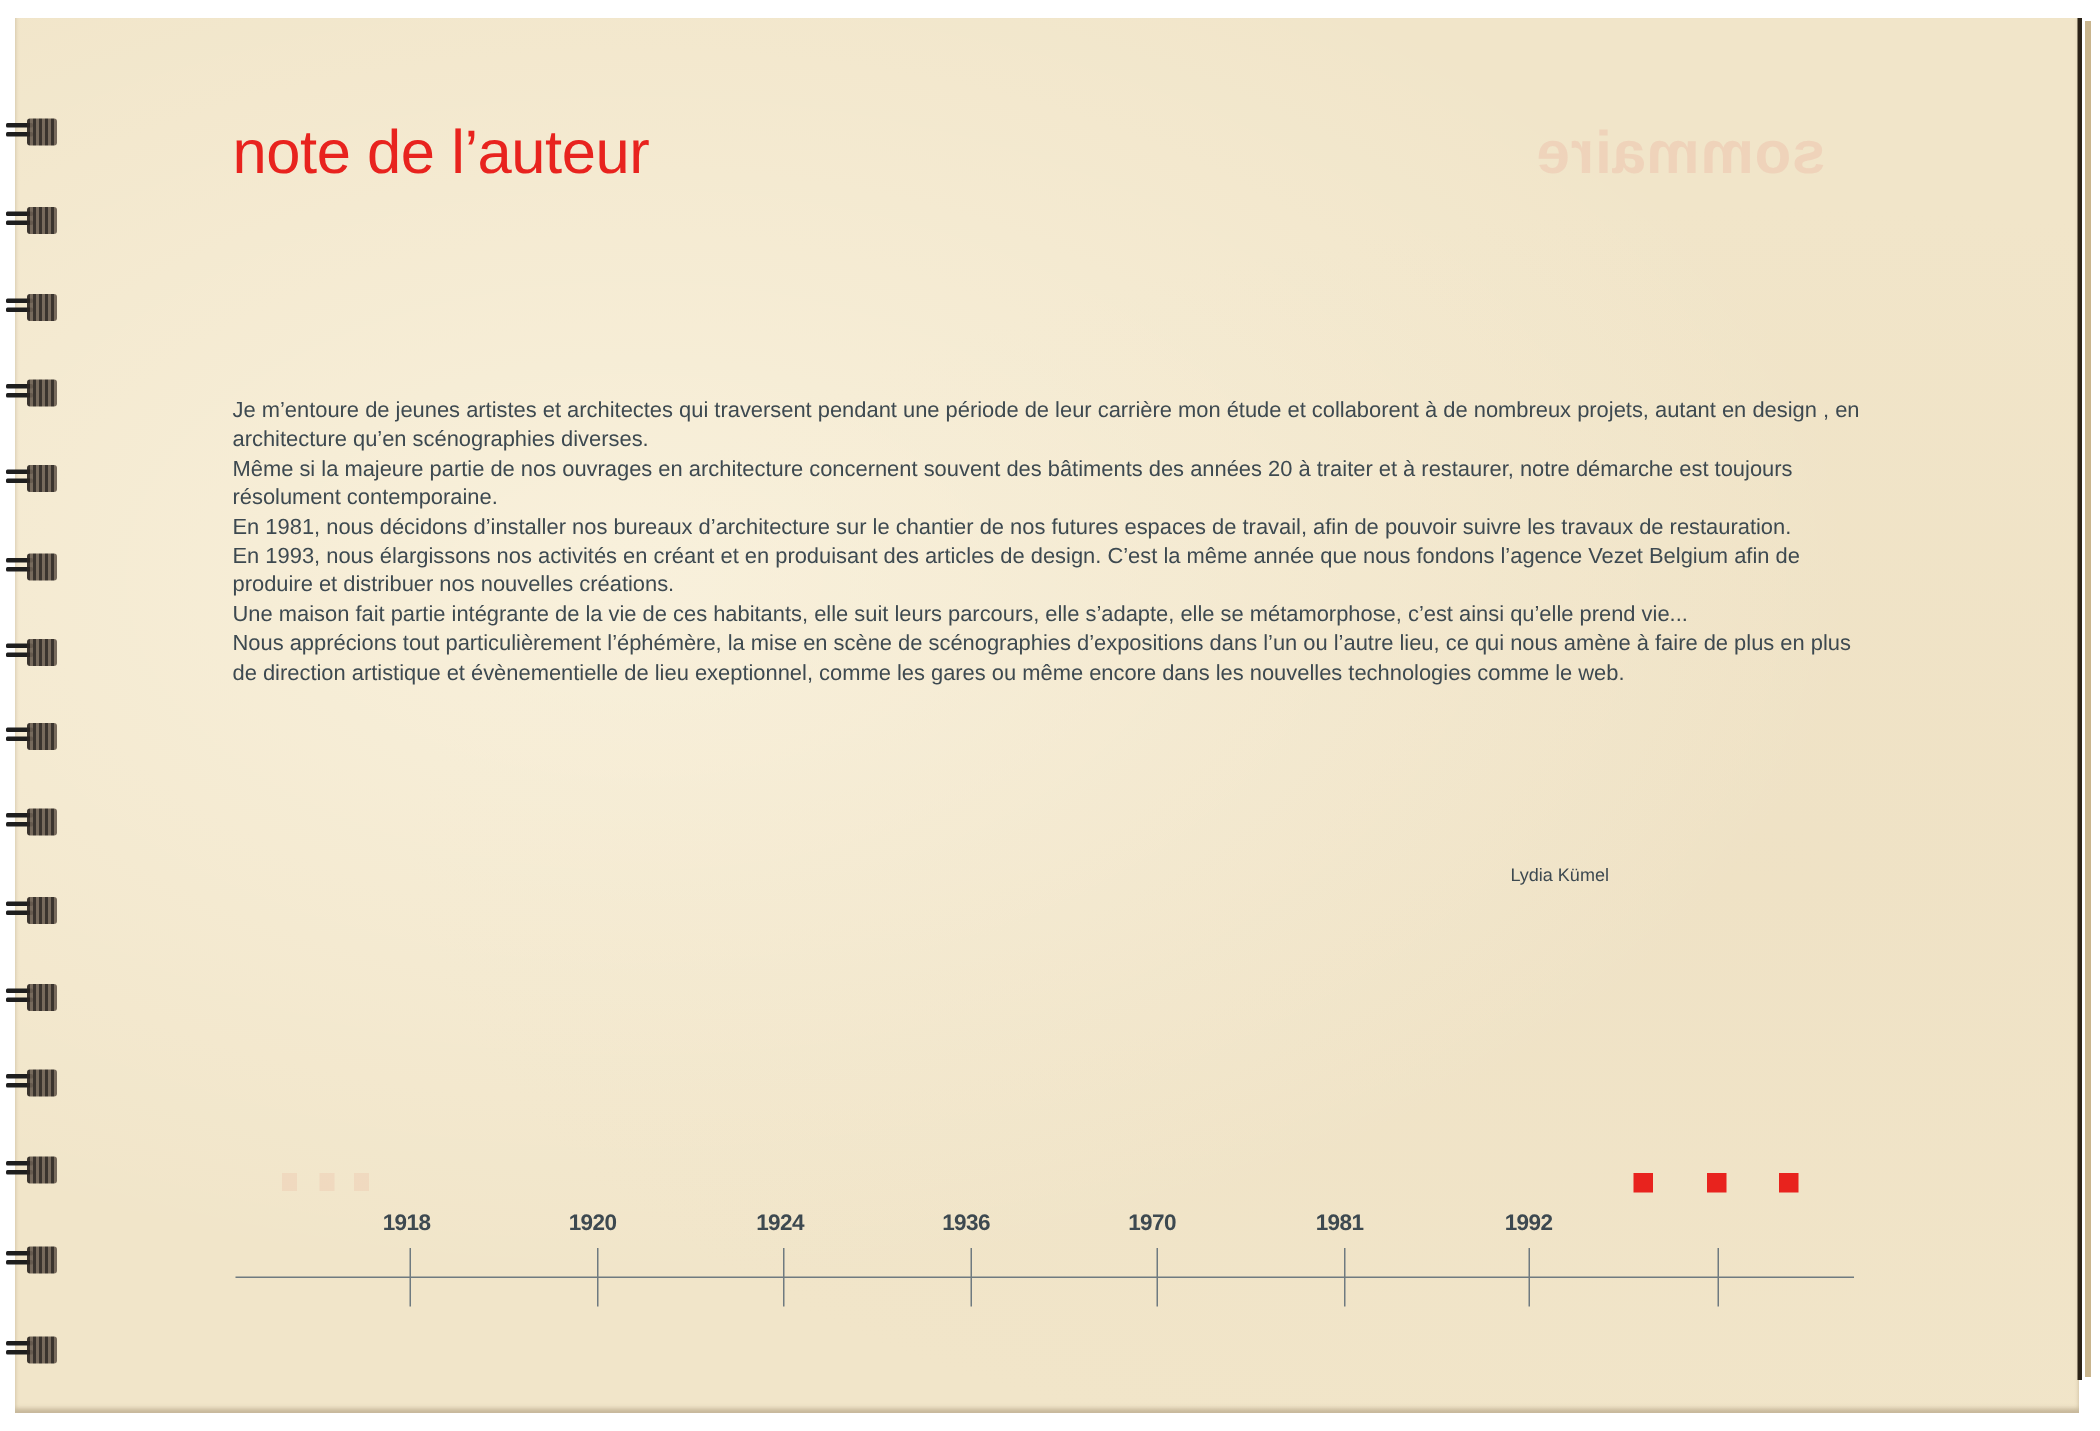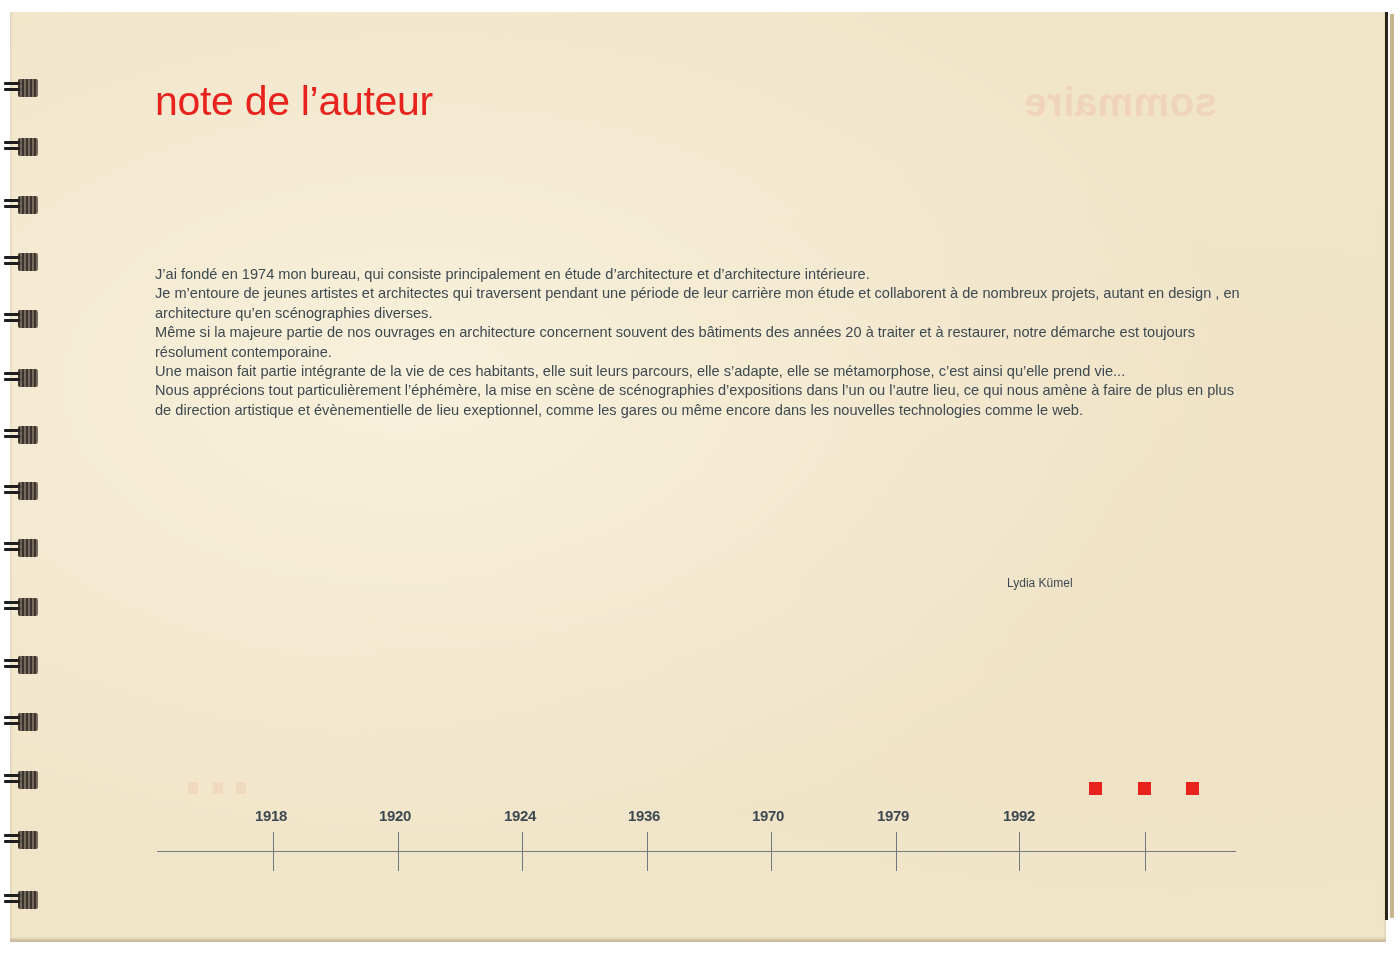--- a/index.html
+++ b/index.html
@@ -241,44 +241,45 @@
       <div class="wire w2"></div>
       <div class="coil"></div>
     </div>
 </div>
 
 <div class="ghost-title">sommaire</div>
 
 <h1 class="title">note de l’auteur</h1>
 
 <div class="body-text">
-  <p>J’ai fondé en 1974 mon bureau,  qui  consiste principalement en étude d’architecture et d’architecture intérieure.</p>
   <p>Je m’entoure de jeunes artistes et architectes qui traversent pendant une période de leur carrière mon étude et collaborent à de nombreux projets, autant en design , en architecture qu’en scénographies diverses.</p>
   <p>Même si la majeure partie de nos ouvrages en architecture concernent souvent des bâtiments des années 20 à traiter et à restaurer, notre démarche est toujours résolument contemporaine.</p>
+  <p>En 1981, nous décidons d’installer nos bureaux d’architecture sur le chantier de nos futures espaces de travail, afin de pouvoir suivre les travaux de restauration.</p>
+  <p>En 1993, nous élargissons nos activités en créant et en produisant des articles de design. C’est la même année que nous fondons l’agence Vezet Belgium afin de produire et distribuer nos nouvelles créations.</p>
   <p>Une maison fait partie intégrante de la vie de ces habitants, elle suit leurs parcours, elle s’adapte, elle se métamorphose, c’est ainsi qu’elle prend vie...</p>
   <p>Nous apprécions tout particulièrement l’éphémère, la mise en scène de scénographies d’expositions dans l’un  ou l’autre lieu, ce qui nous amène à faire de plus en plus de direction artistique et évènementielle de lieu exeptionnel, comme les gares ou même encore dans les nouvelles technologies comme le web.</p>
 </div>
 
 <div class="signature">Lydia Kümel</div>
 
 <div class="timeline">
   <div class="ghost-squares" style="left:188px"></div>
   <div class="ghost-squares" style="left:213px"></div>
   <div class="ghost-squares" style="left:236px"></div>
 
   <div class="red-square" style="left:1089px"></div>
   <div class="red-square" style="left:1138px"></div>
   <div class="red-square" style="left:1186px"></div>
 
   <div class="tick-label" style="left:271px">1918</div>
   <div class="tick-label" style="left:395px">1920</div>
   <div class="tick-label" style="left:520px">1924</div>
   <div class="tick-label" style="left:644px">1936</div>
   <div class="tick-label" style="left:768px">1970</div>
-  <div class="tick-label" style="left:893px">1979</div>
+  <div class="tick-label" style="left:893px">1981</div>
   <div class="tick-label" style="left:1019px">1992</div>
 
   <div class="timeline-line"></div>
   <div class="tick" style="left:273px"></div>
   <div class="tick" style="left:398px"></div>
   <div class="tick" style="left:522px"></div>
   <div class="tick" style="left:647px"></div>
   <div class="tick" style="left:771px"></div>
   <div class="tick" style="left:896px"></div>
   <div class="tick" style="left:1019px"></div>

